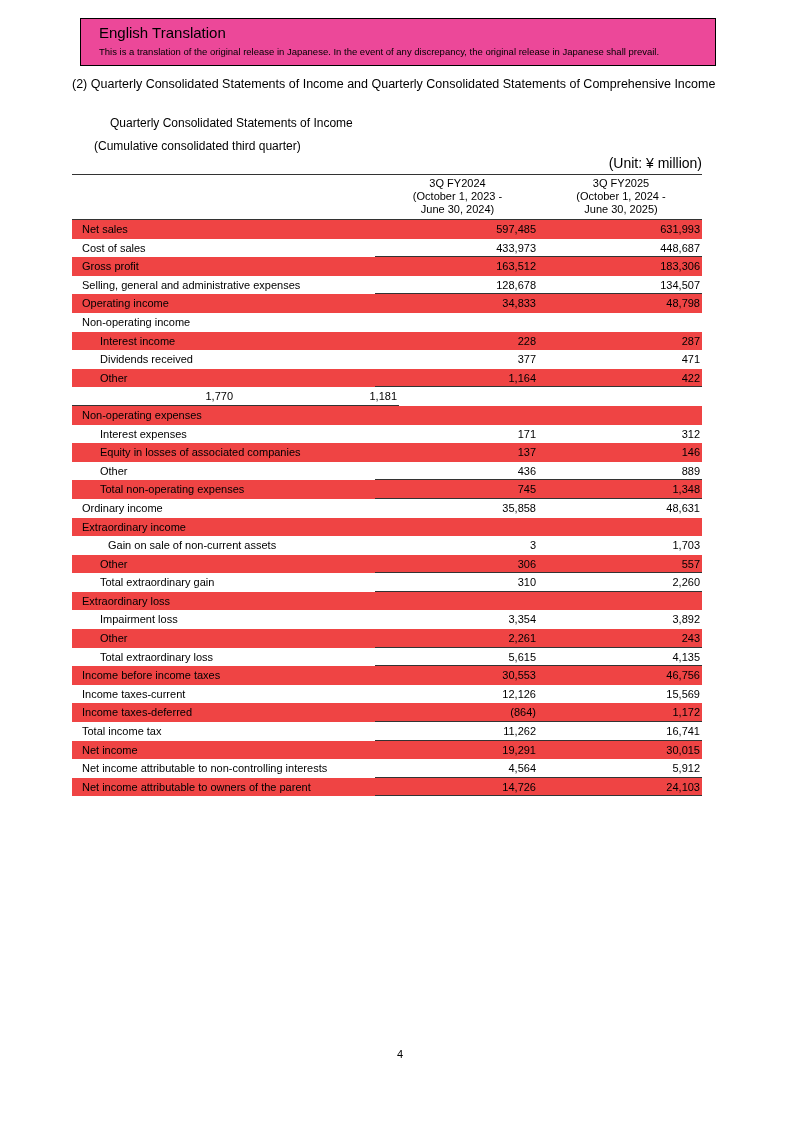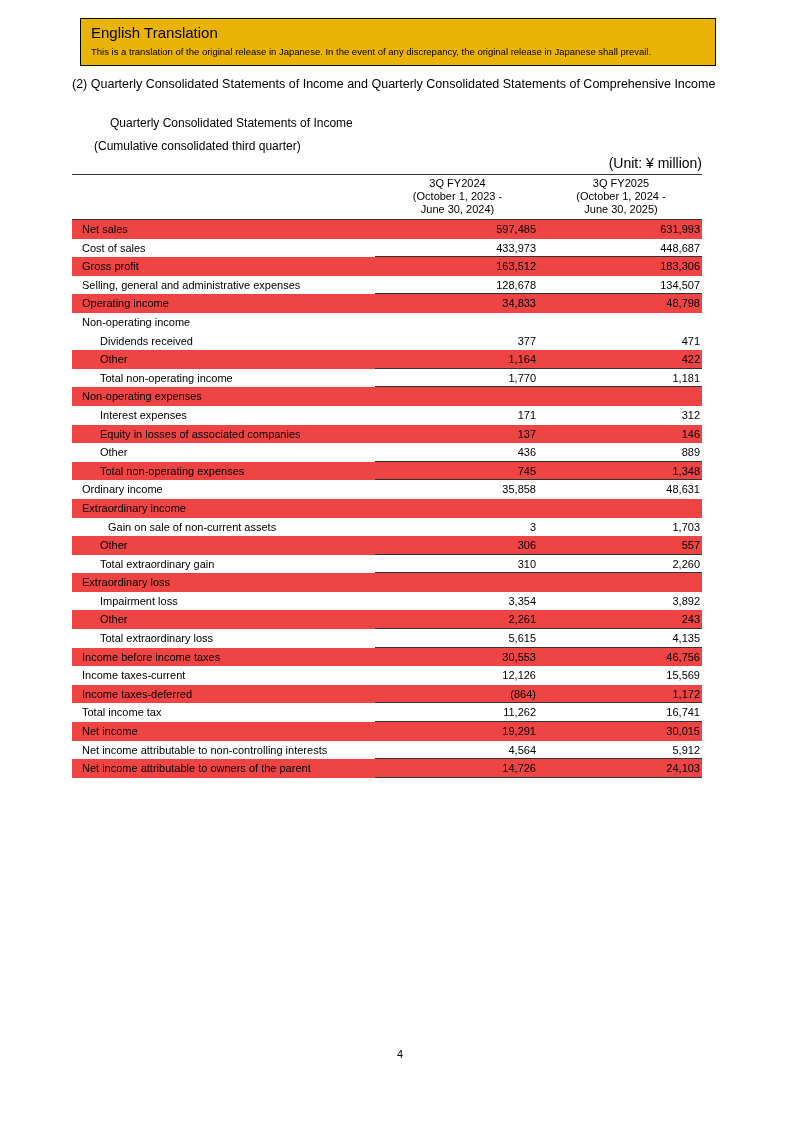--- a/index.html
+++ b/index.html
@@ -9,22 +9,22 @@
     height: 1131px;
     position: relative;
     font-family: "Liberation Sans", "DejaVu Sans", sans-serif;
     color: #000;
   }
   .translation-box {
     position: absolute;
     left: 80px; top: 18px;
     width: 636px;
     border: 1px solid #000;
-    padding: 4px 10px 7px 10px;
-    background: #eab308;
+    padding: 4px 10px 7px 18px;
+    background: #ec4899;
   }
   .translation-title { font-size: 15px; line-height: 20px; }
   .translation-note { font-size: 9.5px; line-height: 12px; margin-top: 3px; }
 
   .heading-main {
     position: absolute;
     left: 72px; top: 74px;
     width: 665px;
     font-size: 12.5px;
     line-height: 20px;
@@ -152,32 +152,36 @@
       <div class="trow shaded">
         <div class="tlabel indent0">Operating income</div>
         <div class="tval">34,833</div>
         <div class="tval">48,798</div>
       </div>
       <div class="trow">
         <div class="tlabel indent0">Non-operating income</div>
         <div class="tval"></div>
         <div class="tval"></div>
       </div>
+      <div class="trow shaded">
+        <div class="tlabel indent1">Interest income</div>
+        <div class="tval">228</div>
+        <div class="tval">287</div>
+      </div>
       <div class="trow">
         <div class="tlabel indent1">Dividends received</div>
         <div class="tval">377</div>
         <div class="tval">471</div>
       </div>
       <div class="trow shaded rule">
         <div class="tlabel indent1">Other</div>
         <div class="tval">1,164</div>
         <div class="tval">422</div>
       </div>
       <div class="trow rule">
-        <div class="tlabel indent1">Total non-operating income</div>
         <div class="tval">1,770</div>
         <div class="tval">1,181</div>
       </div>
       <div class="trow shaded">
         <div class="tlabel indent0">Non-operating expenses</div>
         <div class="tval"></div>
         <div class="tval"></div>
       </div>
       <div class="trow">
         <div class="tlabel indent1">Interest expenses</div>

